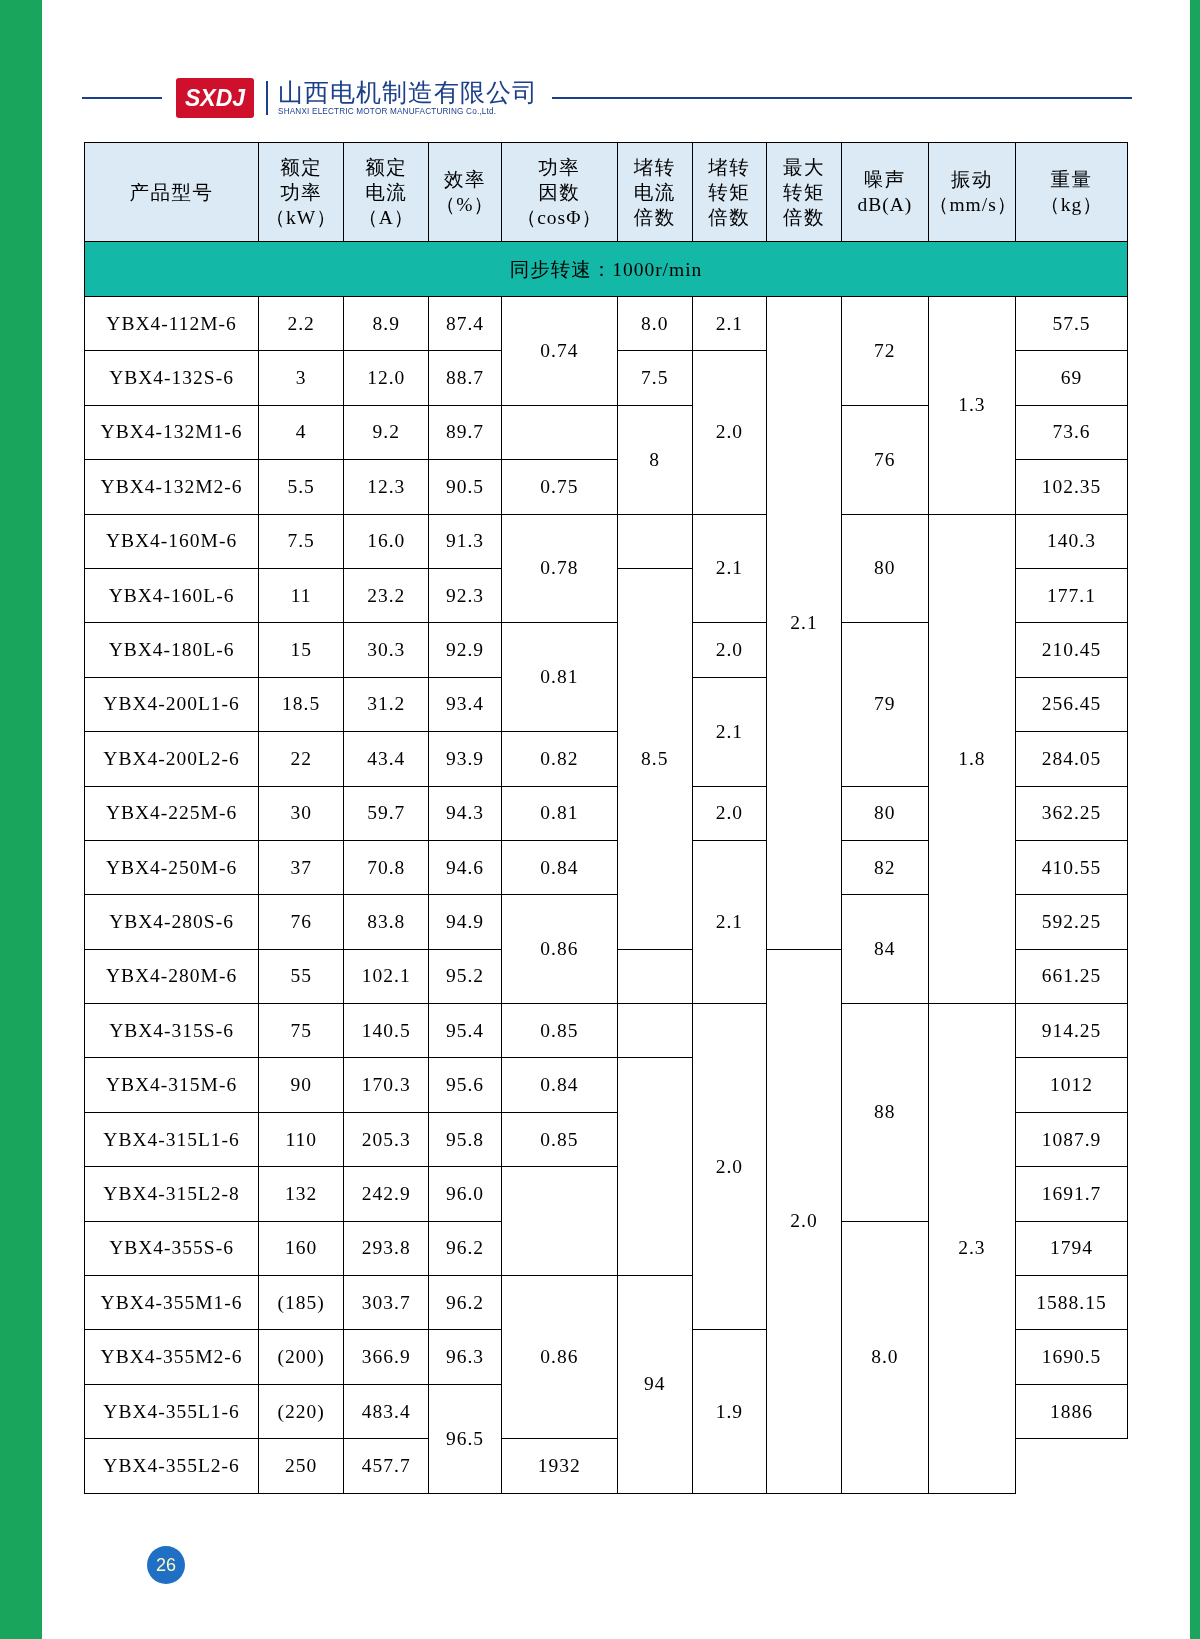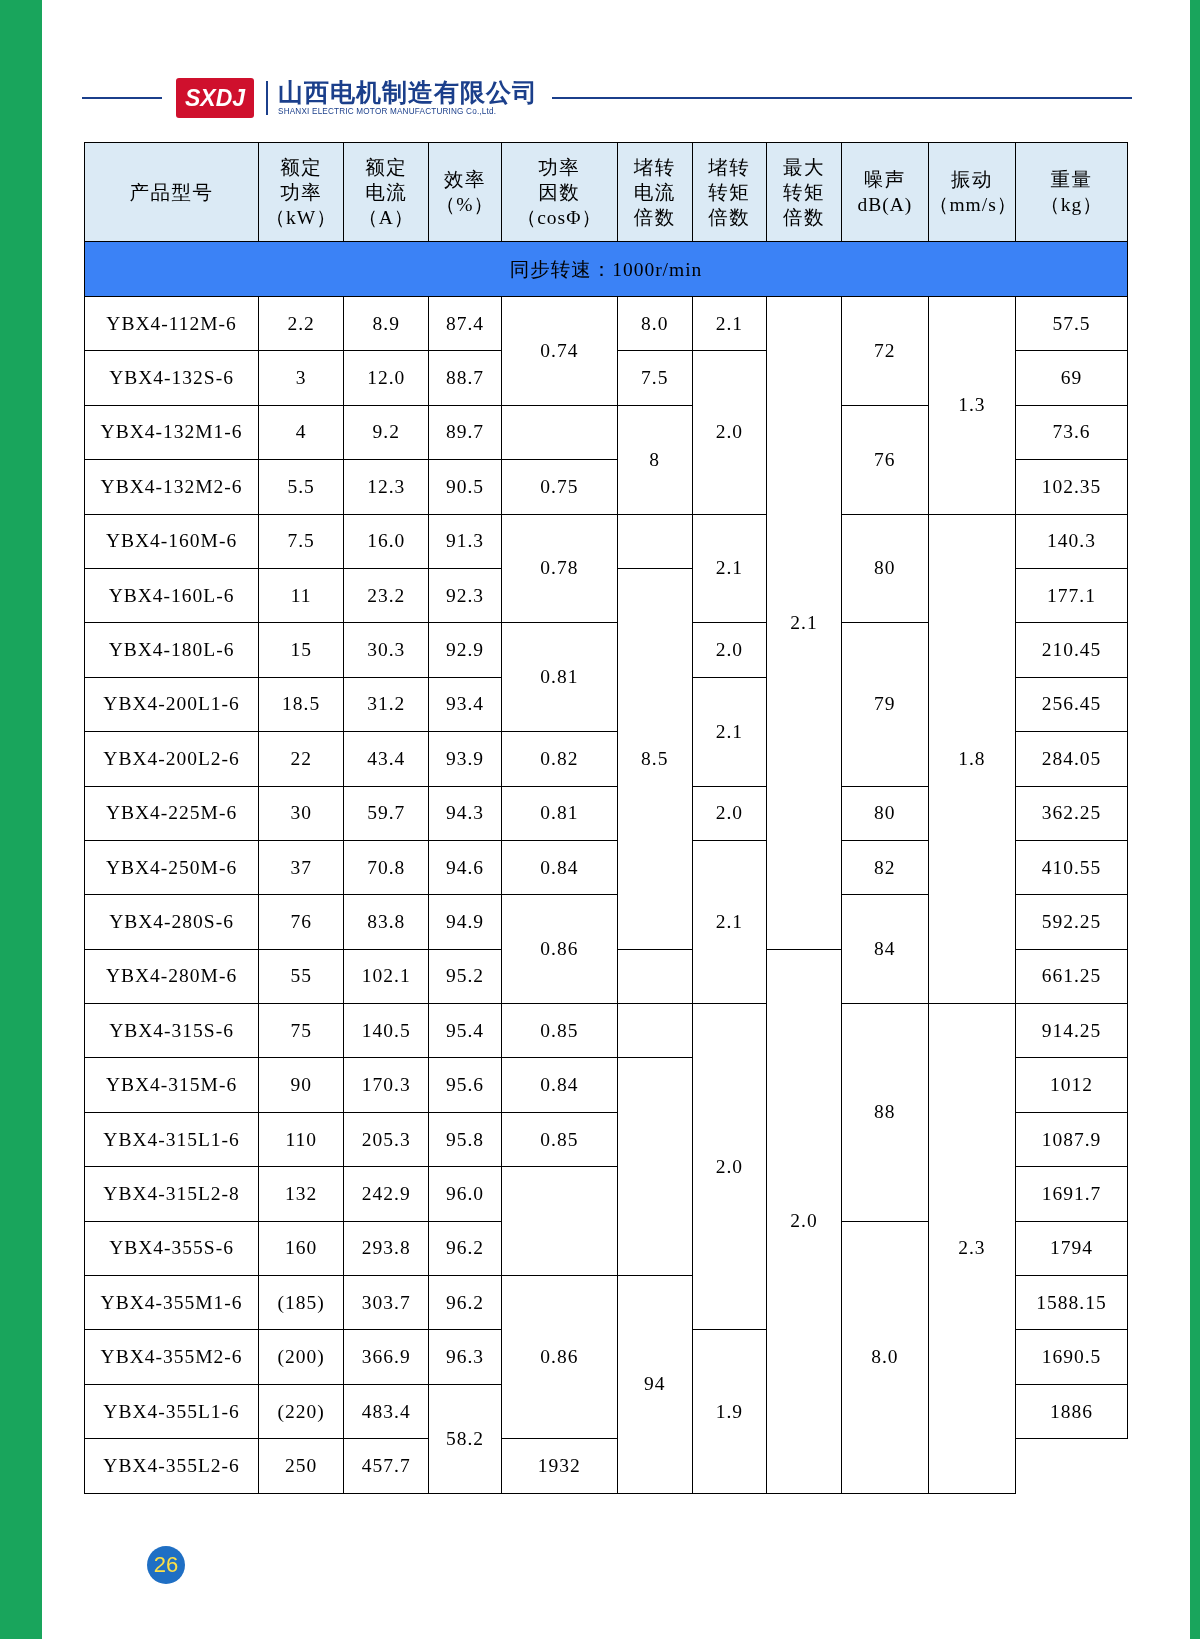--- a/index.html
+++ b/index.html
@@ -68,21 +68,21 @@
   }
   .logo-text {
     display: flex;
     flex-direction: column;
     justify-content: center;
     flex: 0 0 auto;
   }
   .logo-cn {
     color: #1b3f8b;
     font-family: "Liberation Sans", sans-serif;
-    font-weight: bold;
+    font-weight: normal;
     font-size: 25px;
     line-height: 27px;
     letter-spacing: 1px;
   }
   .logo-en {
     color: #1b3f8b;
     font-family: "Liberation Sans", sans-serif;
     font-size: 8.5px;
     line-height: 11px;
     letter-spacing: 0.2px;
@@ -124,21 +124,21 @@
     background: #dbeaf5;
     height: 98px;
     font-weight: normal;
     line-height: 25px;
     font-size: 19.5px;
   }
   table.spec thead th .cjk {
     letter-spacing: 1.5px;
   }
   .sync-row td {
-    background: #3b82f6;
+    background: #14b8a6;
     height: 54px;
     font-size: 20px;
     letter-spacing: 1.2px;
   }
   tbody td {
     height: 53.4px;
     background: #ffffff;
   }
   td.model {
     letter-spacing: 1.2px;
@@ -146,23 +146,23 @@
   .num { letter-spacing: 1.5px; }
 
   
   .page-num {
     position: absolute;
     left: 105px;
     top: 1530px;
     width: 38px; height: 38px;
     border-radius: 50%;
     background: #1f6fc4;
-    color: #fde047;
+    color: #fef9c3;
     font-family: "Liberation Sans", sans-serif;
-    font-size: 22px;
+    font-size: 18px;
     display: flex;
     align-items: center;
     justify-content: center;
   }
 </style>
 </head>
 <body>
 
 <div class="page">
   <div class="edge-left"></div>
@@ -456,21 +456,21 @@
           <td class="num">366.9</td>
           <td class="num">96.3</td>
           <td class="num" rowspan="3">1.9</td>
           <td class="num">1690.5</td>
         </tr>
 
         <tr>
           <td class="model">YBX4-355L1-6</td>
           <td class="num">(220)</td>
           <td class="num">483.4</td>
-          <td class="num" rowspan="2">58.2</td>
+          <td class="num" rowspan="2">96.5</td>
           <td class="num">1886</td>
         </tr>
 
         <tr>
           <td class="model">YBX4-355L2-6</td>
           <td class="num">250</td>
           <td class="num">457.7</td>
           <td class="num">1932</td>
         </tr>
       </tbody>

